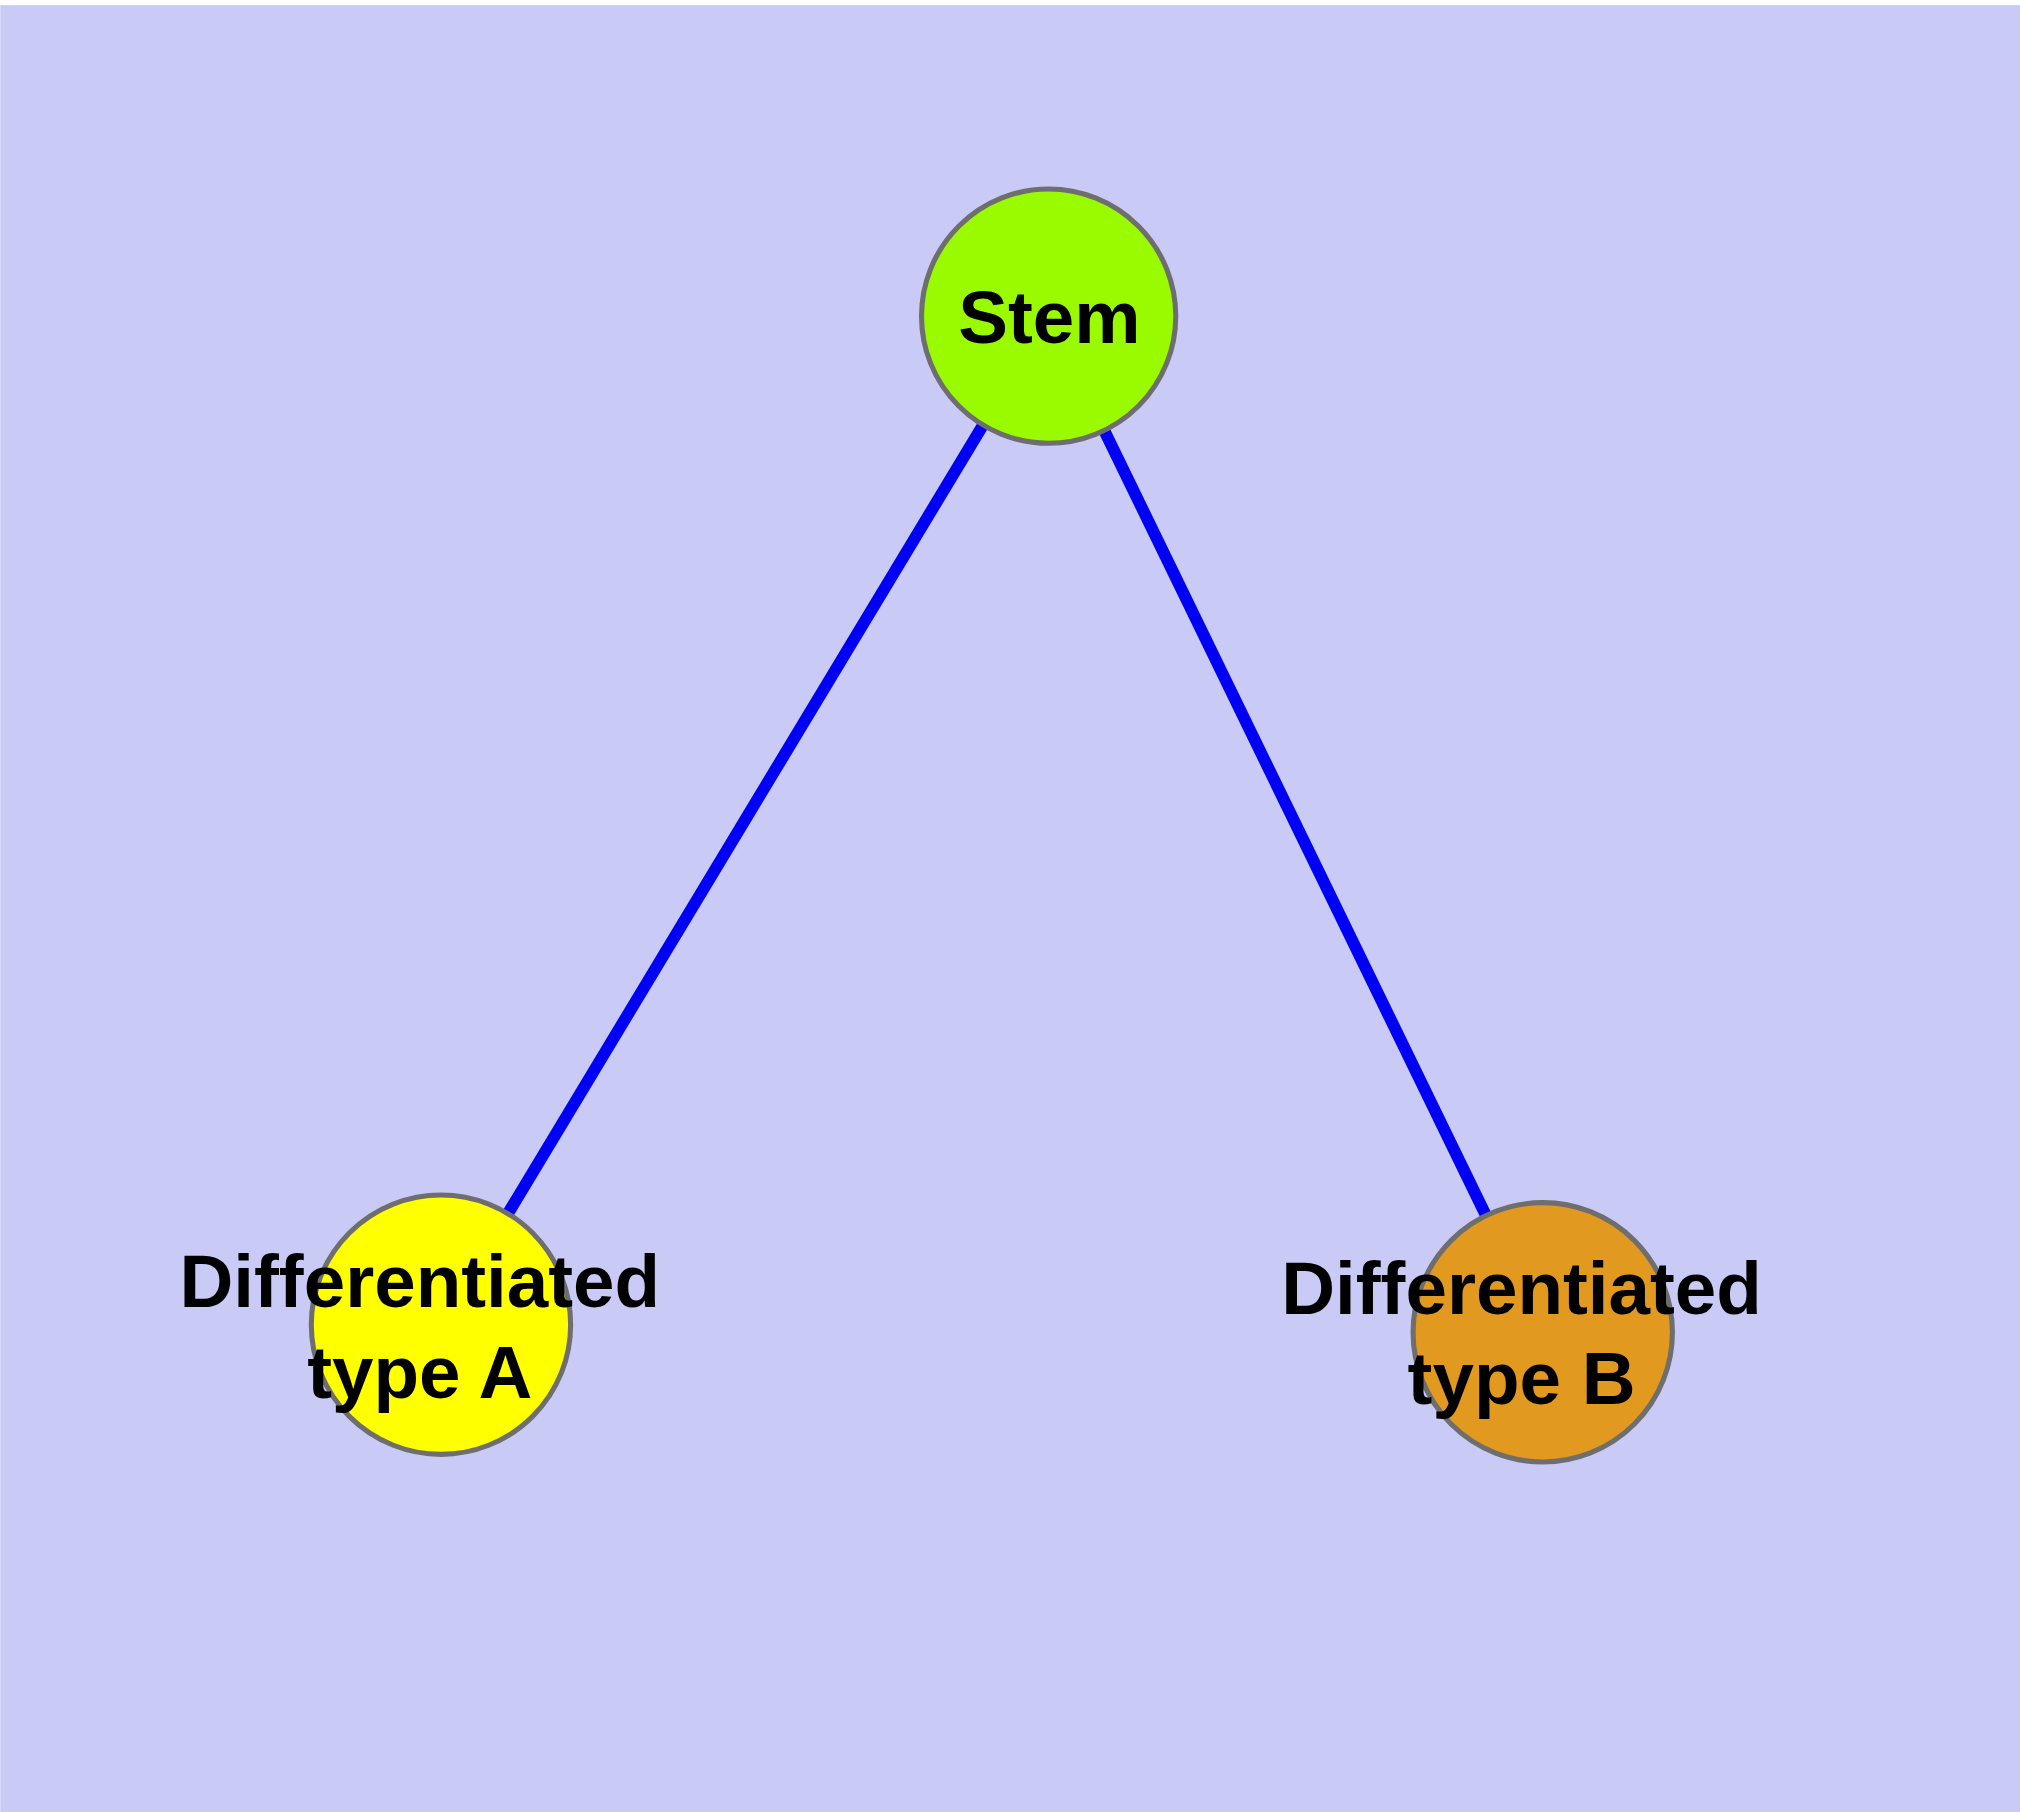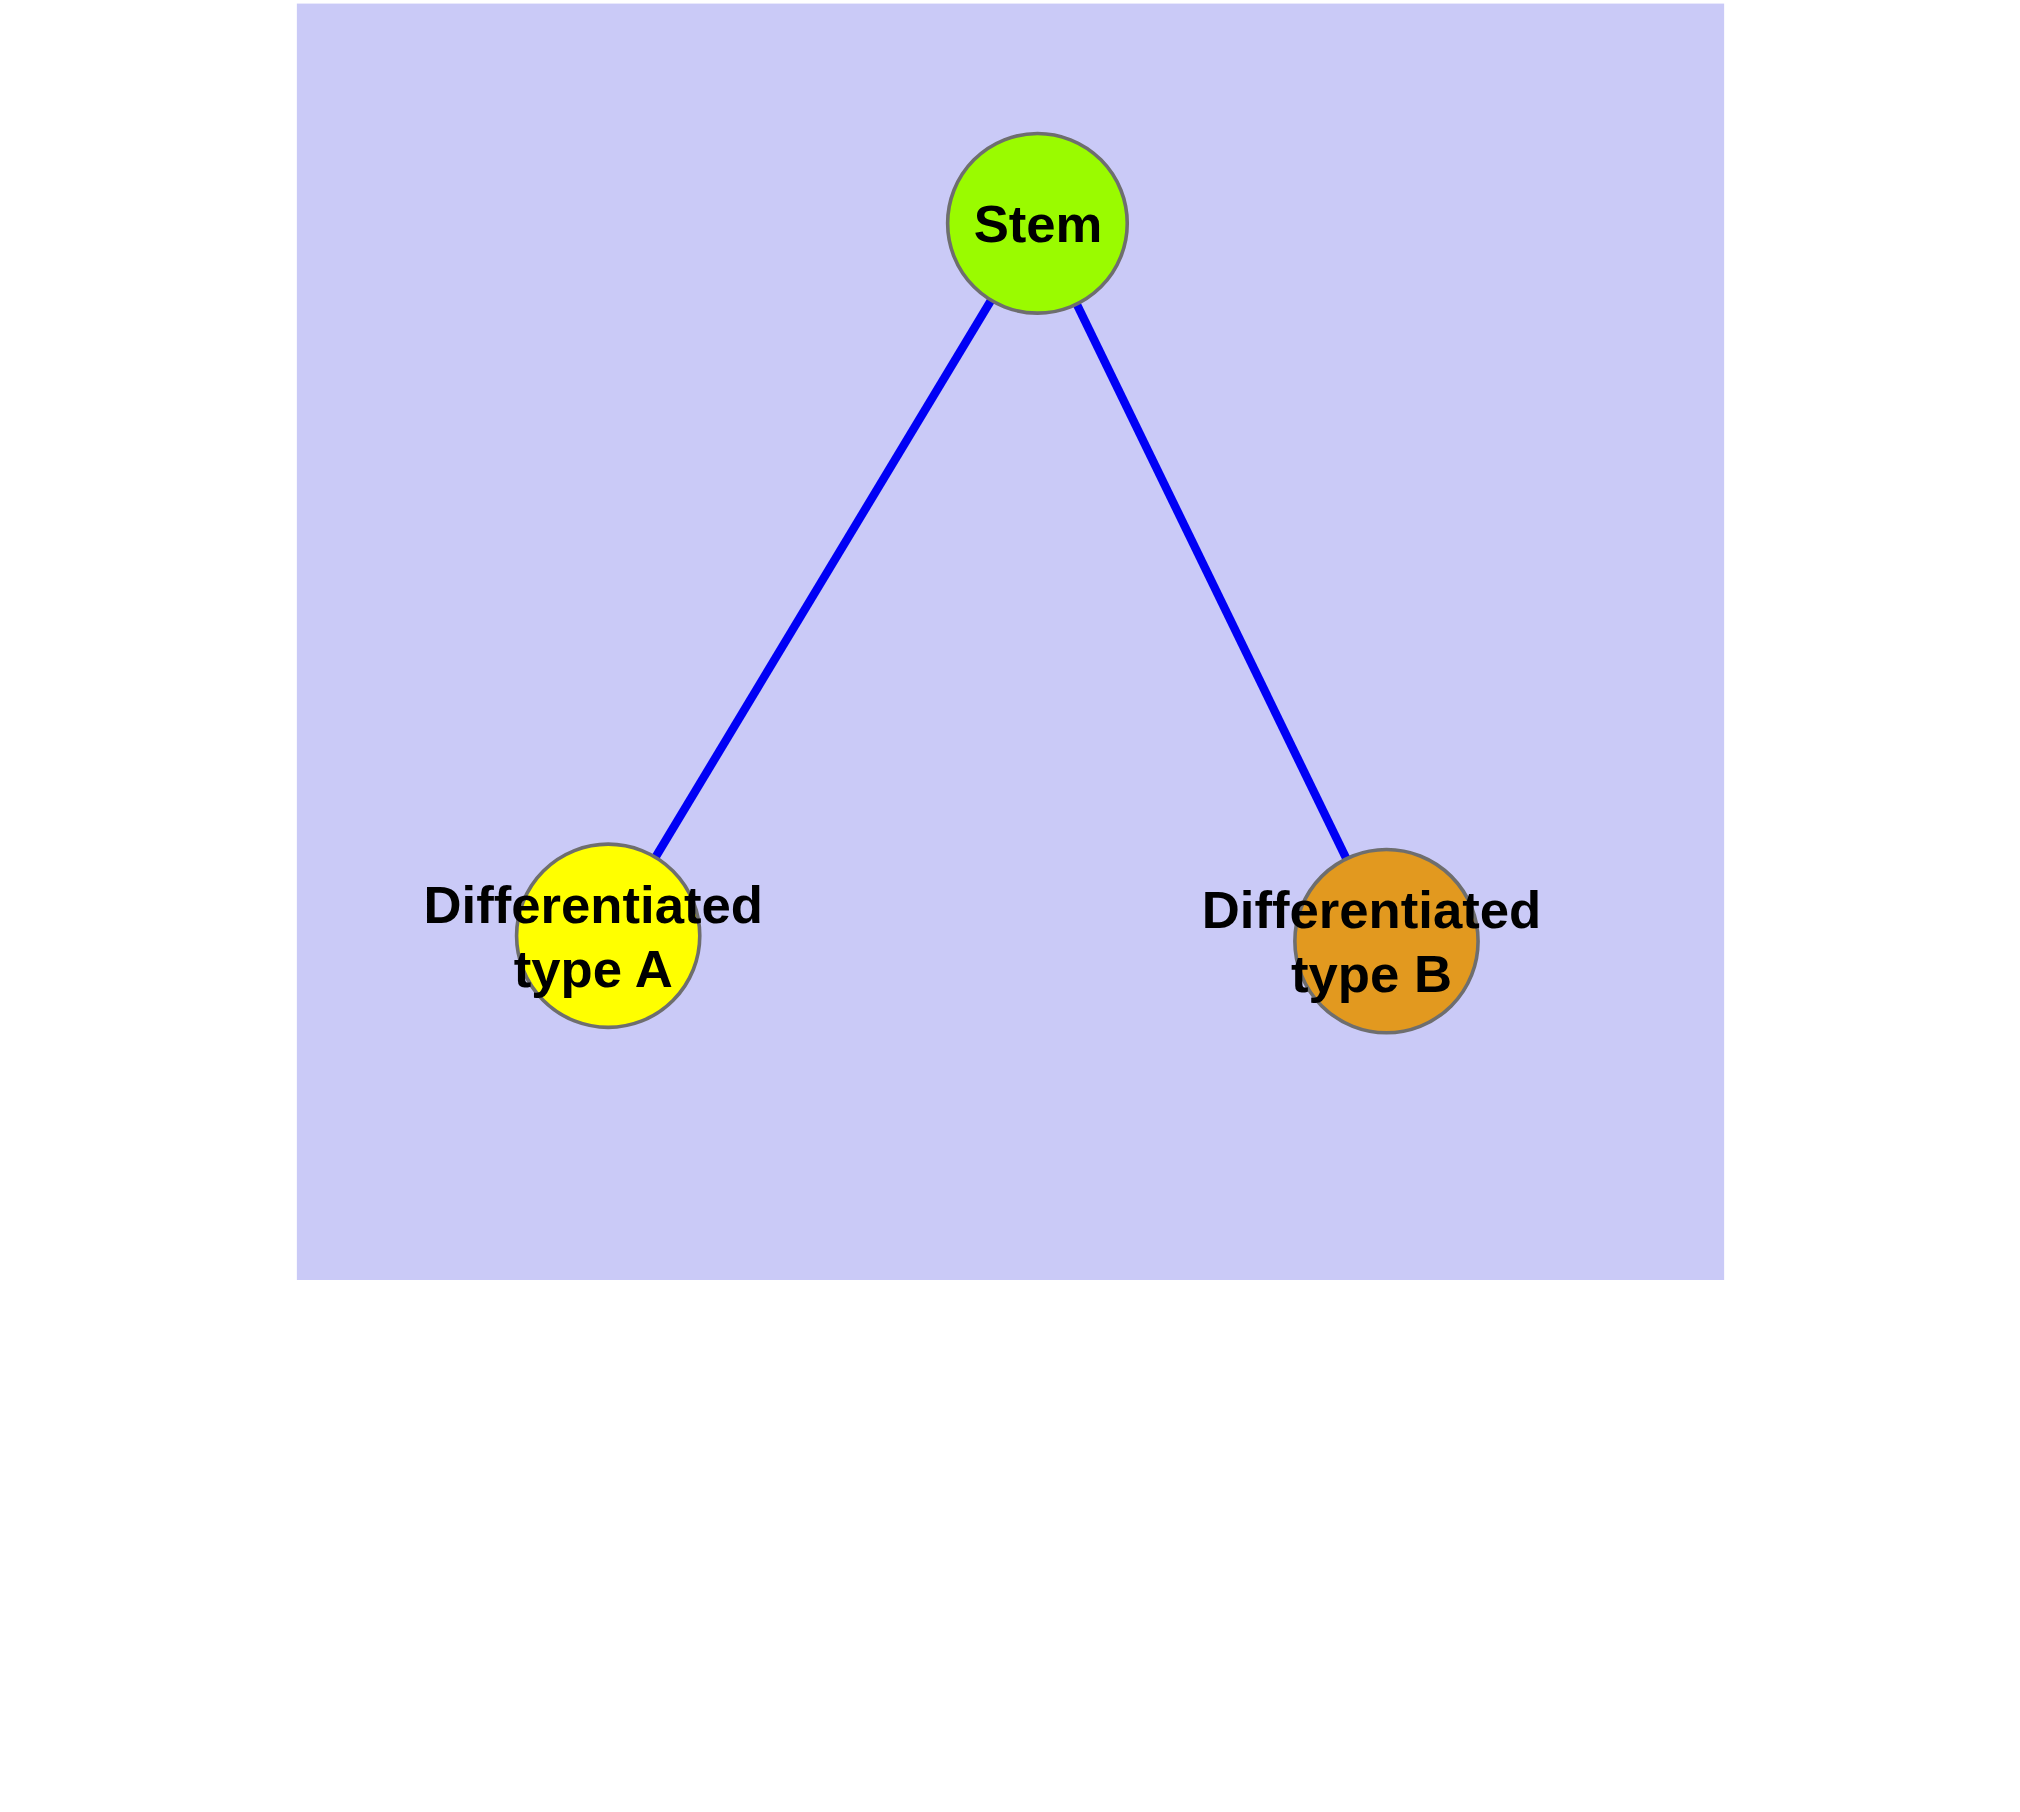--- a/index.html
+++ b/index.html
@@ -2,21 +2,21 @@
 <html style="font-size:13.6px"><head>
 <meta charset="utf-8">
 <style>
   html, body {
     margin: 0;
     padding: 0;
     background: #ffffff;
   }
   .stage {
     width: 2021px;
-    height: 1280px;
+    height: 1812px;
     position: relative;
     overflow: hidden;
   }
   svg.graph {
     display: block;
     width: 100%;
     height: 100%;
   }
   text.node-label {
     font-family: "Liberation Sans", sans-serif;

